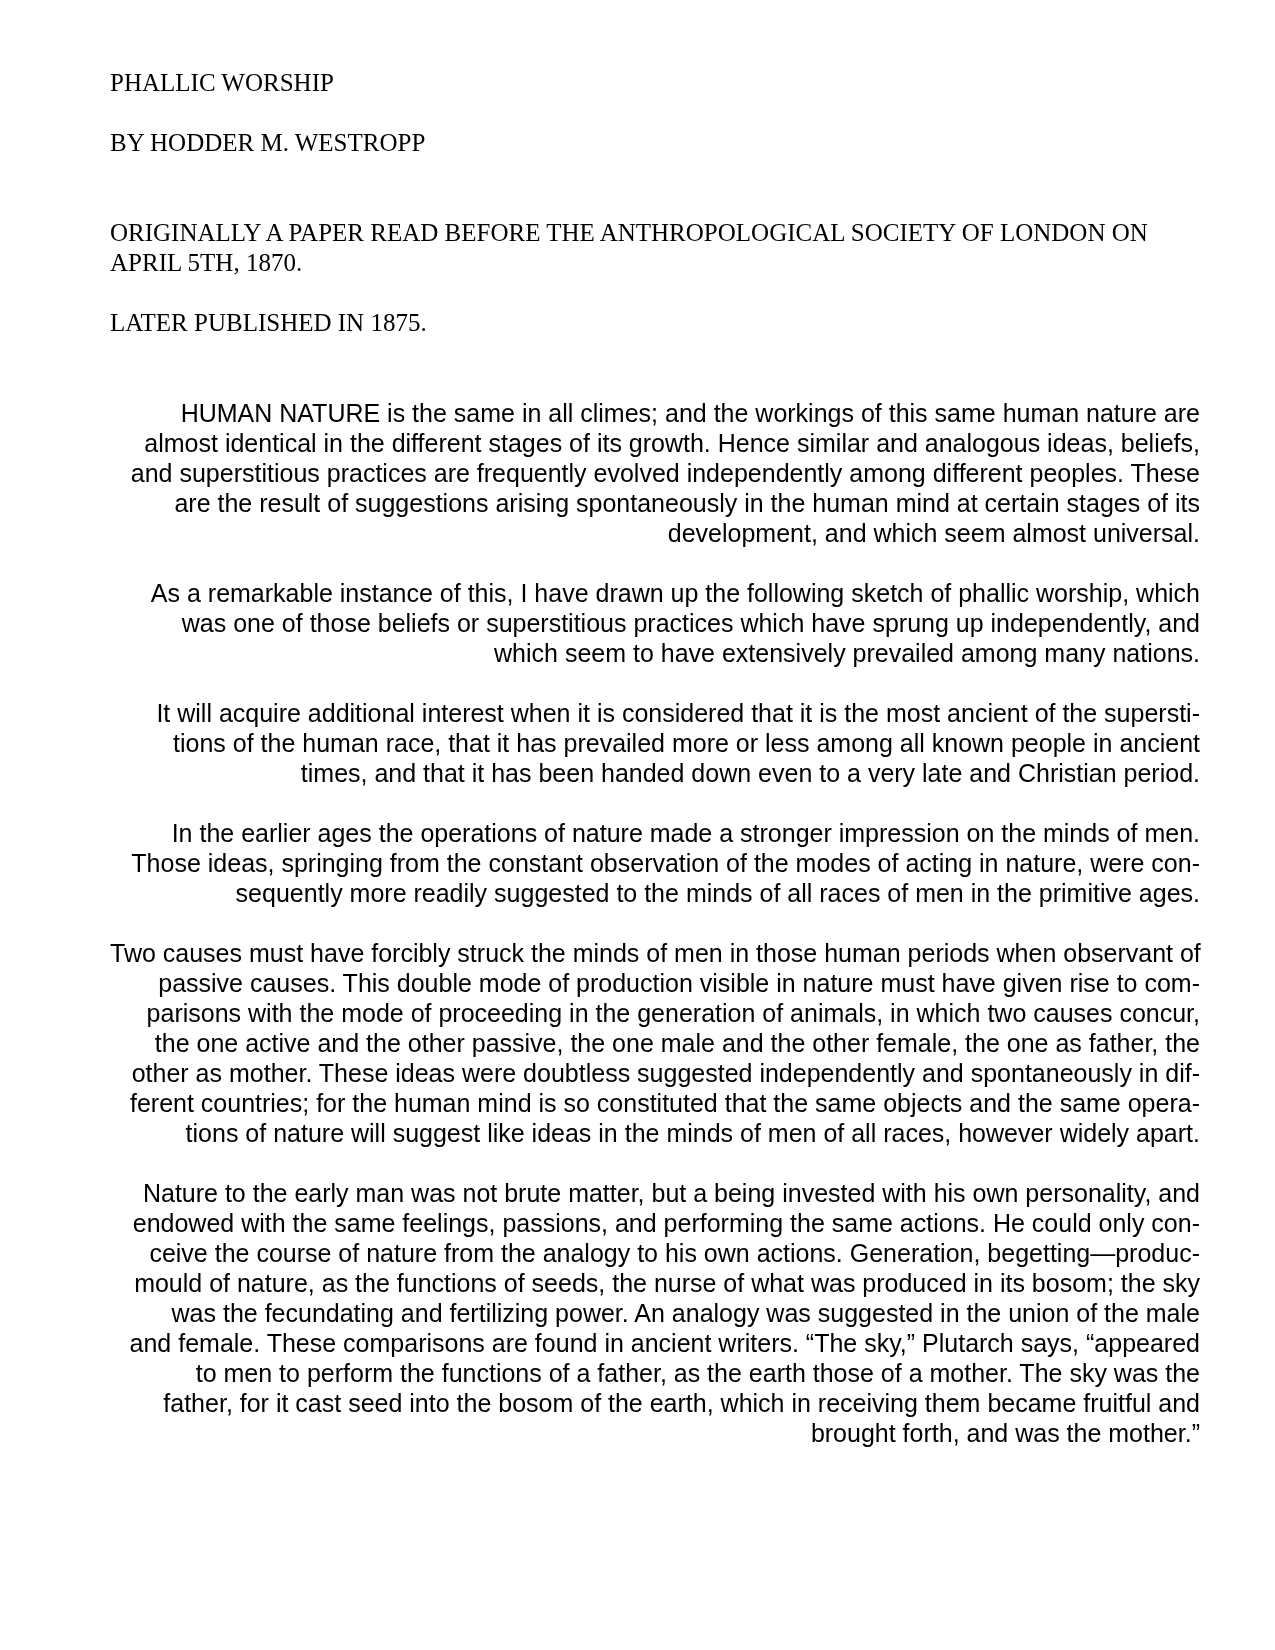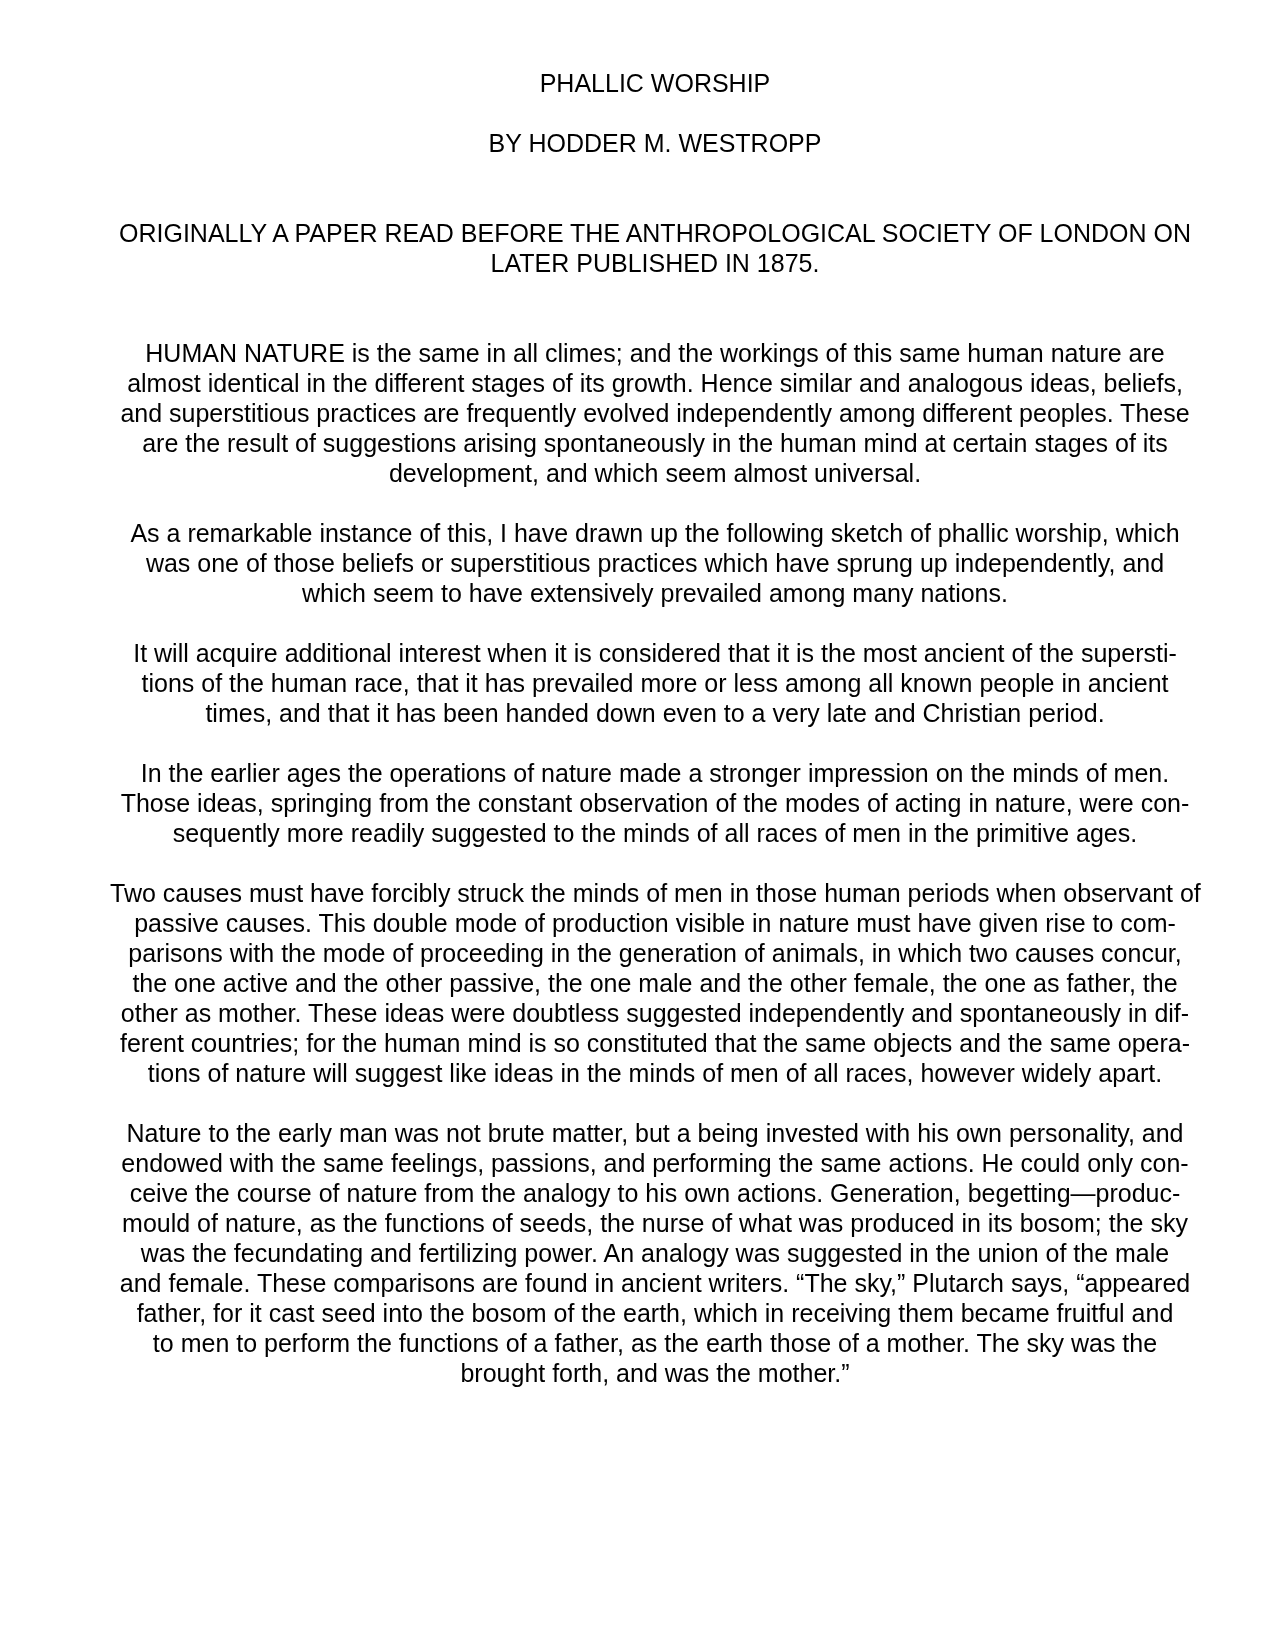--- a/index.html
+++ b/index.html
@@ -19,45 +19,46 @@
   .content {
     position: absolute;
     left: 110px;
     top: 0;
     width: 1090px;
     padding-top: 68px;
     font-size: 25px;
     line-height: 30px;
   }
   .heading {
-    text-align: center;
     white-space: nowrap;
+    font-family: Liberation Serif, serif;
   }
   .mb30 { margin-bottom: 30px; }
   .mb60 { margin-bottom: 60px; }
   .para {
     margin: 0 0 30px 0;
-    text-align: center;
+    text-align: right;
   }
   .line {
     white-space: nowrap;
   }
 </style>
 </head>
 <body>
 
 <div class="page">
   <div class="content">
 
     <div class="heading mb30">PHALLIC WORSHIP</div>
 
     <div class="heading mb60">BY HODDER M. WESTROPP</div>
 
     <div class="heading">
       <div class="line heading">ORIGINALLY A PAPER READ BEFORE THE ANTHROPOLOGICAL SOCIETY OF LONDON ON</div>
+      <div class="line heading mb30">APRIL 5TH, 1870.</div>
     </div>
 
     <div class="heading mb60">LATER PUBLISHED IN 1875.</div>
 
     <div id="body-paragraphs">
         <div class="para">
           <div class="line">HUMAN NATURE is the same in all climes; and the workings of this same human nature are</div>
           <div class="line">almost identical in the different stages of its growth. Hence similar and analogous ideas, beliefs,</div>
           <div class="line">and superstitious practices are frequently evolved independently among different peoples. These</div>
           <div class="line">are the result of suggestions arising spontaneously in the human mind at certain stages of its</div>
@@ -87,20 +88,20 @@
           <div class="line">ferent countries; for the human mind is so constituted that the same objects and the same opera-</div>
           <div class="line">tions of nature will suggest like ideas in the minds of men of all races, however widely apart.</div>
         </div>
         <div class="para">
           <div class="line">Nature to the early man was not brute matter, but a being invested with his own personality, and</div>
           <div class="line">endowed with the same feelings, passions, and performing the same actions. He could only con-</div>
           <div class="line">ceive the course of nature from the analogy to his own actions. Generation, begetting—produc-</div>
           <div class="line">mould of nature, as the functions of seeds, the nurse of what was produced in its bosom; the sky</div>
           <div class="line">was the fecundating and fertilizing power. An analogy was suggested in the union of the male</div>
           <div class="line">and female. These comparisons are found in ancient writers. “The sky,” Plutarch says, “appeared</div>
+          <div class="line">to men to perform the functions of a father, as the earth those of a mother. The sky was the</div>
           <div class="line">father, for it cast seed into the bosom of the earth, which in receiving them became fruitful and</div>
-          <div class="line">to men to perform the functions of a father, as the earth those of a mother. The sky was the</div>
           <div class="line">brought forth, and was the mother.”</div>
         </div>
       </div>
 
   </div>
 </div>
 
 </body></html>

